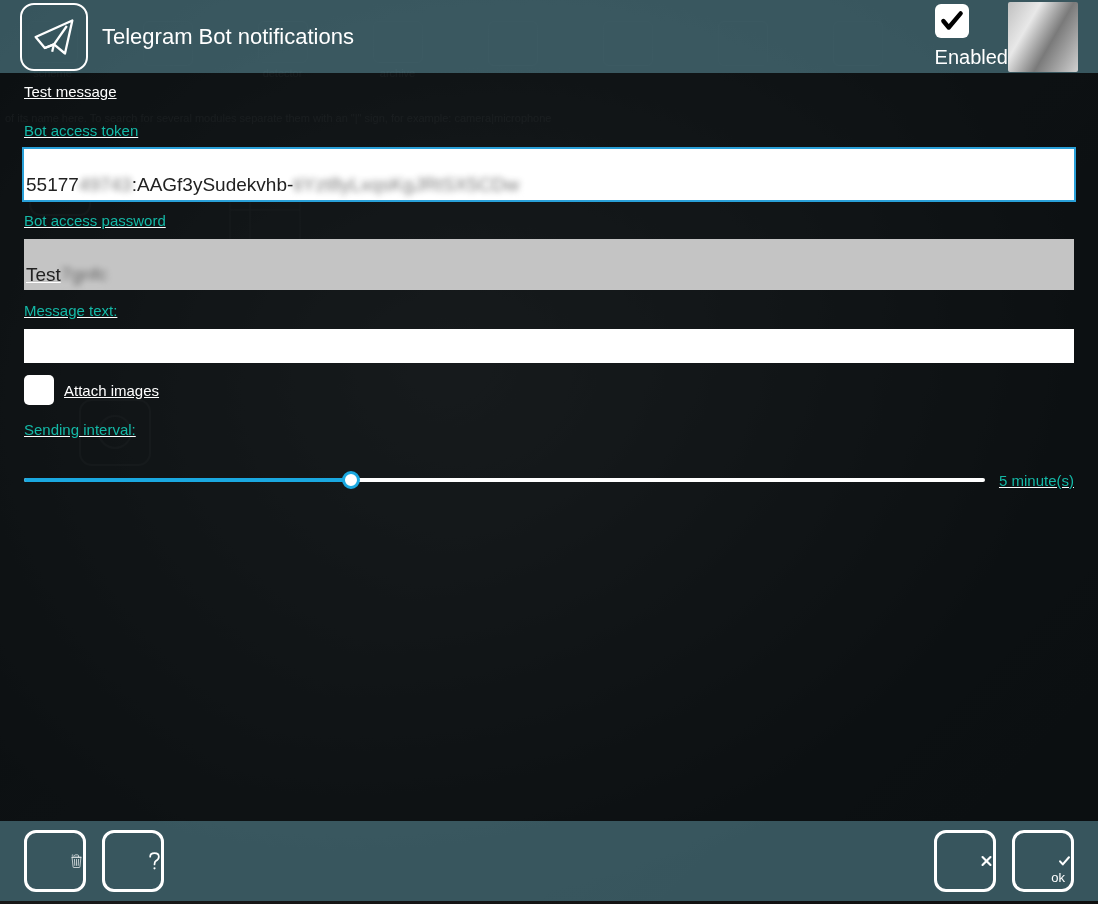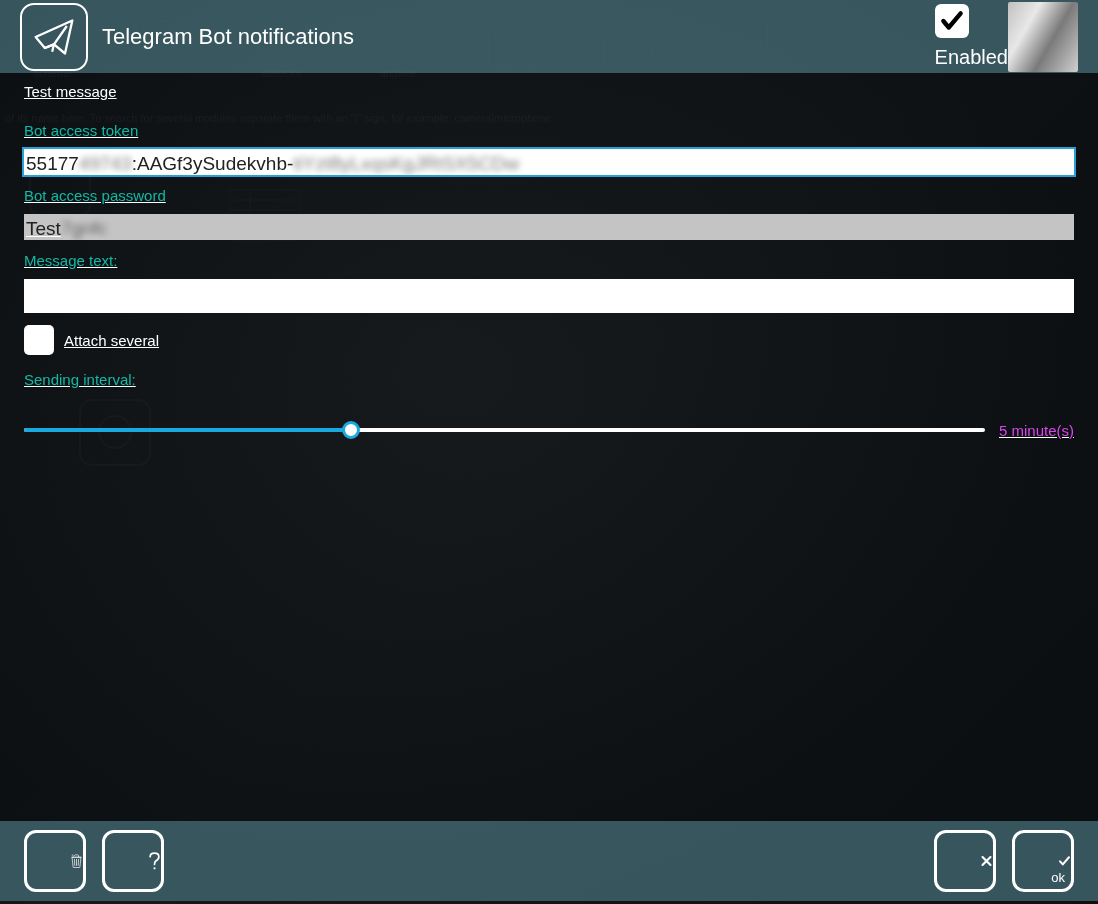--- a/index.html
+++ b/index.html
@@ -162,29 +162,29 @@
       display: block;
       margin-bottom: 12px;
     }
     .blurred-suffix {
       filter: blur(3px);
       opacity: 0.6;
       user-select: none;
     }
     .input-rich {
       width: 100%;
-      height: 26px;
+      height: 51px;
       background: #fff;
       outline: 2px solid #29a0d8;
       font-size: 19px;
       padding: 4px 2px;
       color: #222;
       margin-bottom: 12px;
       display: flex;
-      align-items: flex-start;
+      align-items: flex-end;
       white-space: nowrap;
       overflow: hidden;
     }
     .input-rich.grayed {
       background: #c4c4c4;
       outline: none;
     }
     .attach-row {
       display: flex;
       align-items: center;
@@ -228,21 +228,21 @@
     .slider-thumb {
       position: absolute;
       width: 18px;
       height: 18px;
       background: #fff;
       border: 3px solid #1aa8e0;
       border-radius: 50%;
       transform: translateX(-50%);
     }
     .slider-value {
-      color: #d946ef;
+      color: #14b8a6;
       font-size: 15px;
       white-space: nowrap;
     }
     .footer {
       position: relative;
       z-index: 10;
       height: 80px;
       background: rgba(62, 97, 107, 0.85);
       display: flex;
       align-items: center;
@@ -359,21 +359,21 @@
   <div class="input-rich grayed">
     <span>Test</span>
       <span class="blurred-suffix">7gnfc</span>
   </div>
 
   <div class="field-label">Message text:</div>
   <input class="text-input" type="text" value="" style="">
 
   <div class="attach-row">
     <div class="checkbox small"></div>
-    <span class="attach-label">Attach several</span>
+    <span class="attach-label">Attach images</span>
   </div>
 
   <div class="field-label">Sending interval:</div>
   <div class="slider-row">
     <div class="slider">
       <div class="slider-track"></div>
       <div class="slider-fill" id="slider-fill" style="width: 34%;"></div>
       <div class="slider-thumb" id="slider-thumb" style="left: 34%;"></div>
     </div>
     <span class="slider-value">5 minute(s)</span>

